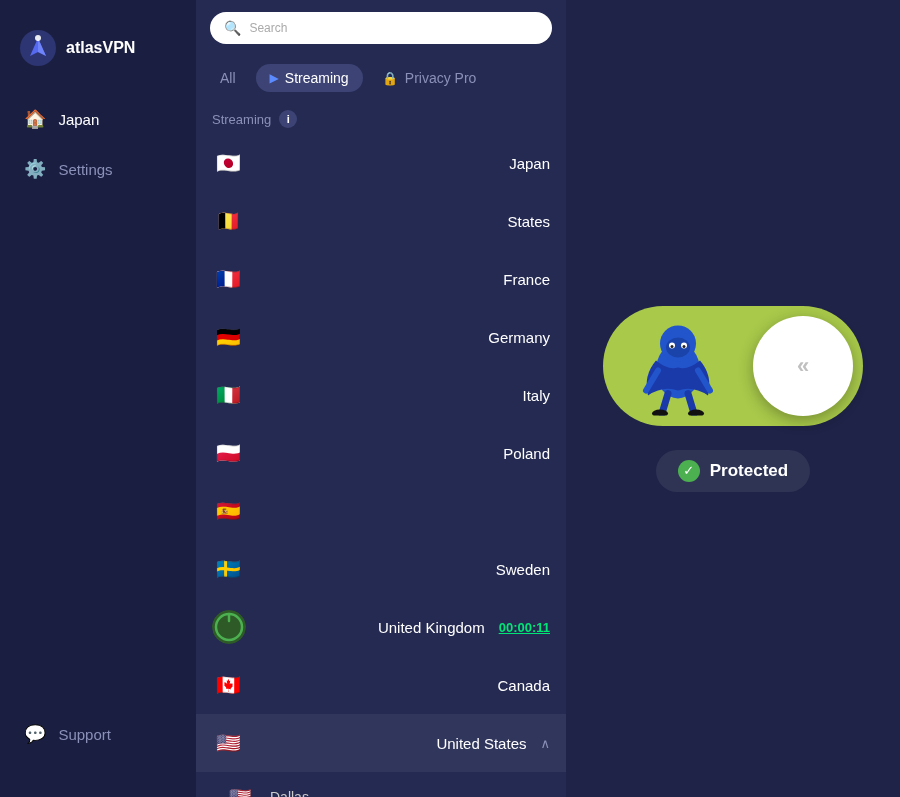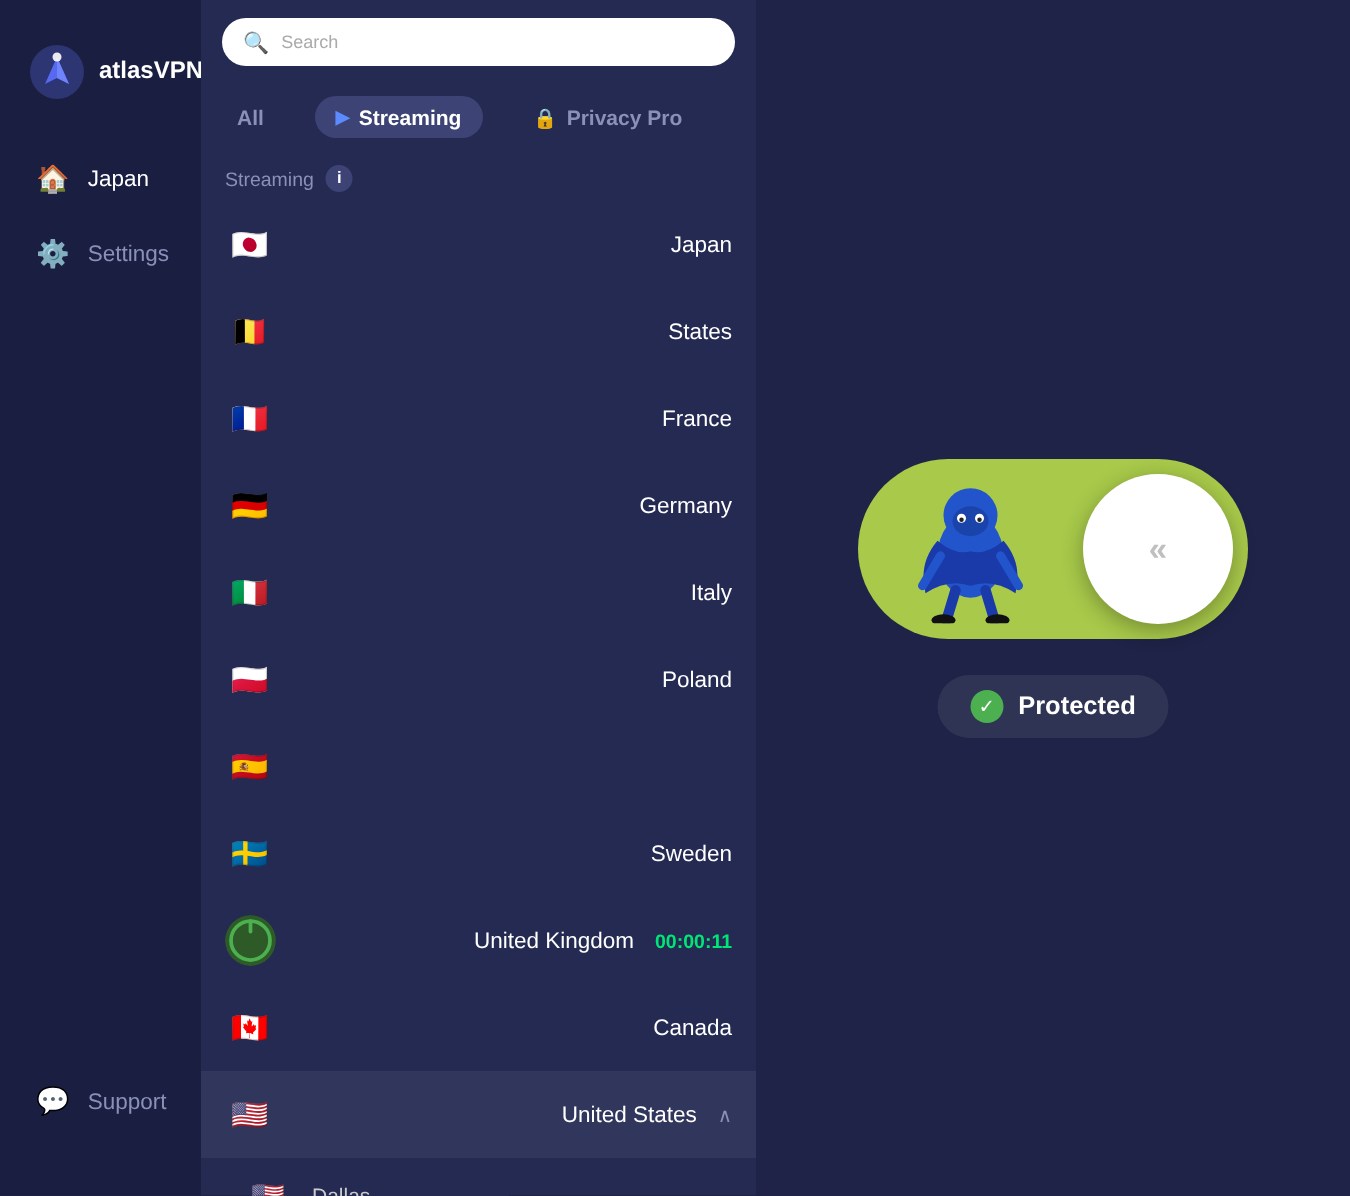--- a/index.html
+++ b/index.html
@@ -8,21 +8,21 @@
       height: 797px;
       background-color: #1e2347;
       font-family: -apple-system, BlinkMacSystemFont, 'Segoe UI', sans-serif;
       display: flex;
       overflow: hidden;
       color: #fff;
     }
 
     
     .sidebar {
-      width: 134px;
+      width: 196px;
       background-color: #1a1f42;
       display: flex;
       flex-direction: column;
       padding: 20px 0;
       height: 100%;
       flex-shrink: 0;
     }
     .sidebar-logo {
       display: flex;
       align-items: center;
@@ -116,24 +116,23 @@
       font-size: 12px;
       width: 100%;
     }
     .search-input::placeholder {
       color: #aaa;
     }
 
     
     .filter-tabs {
       display: flex;
-      gap: 24px;
+      gap: 10px;
       padding: 8px 14px 10px;
       align-items: center;
-      font-weight: bold;
     }
     .tab-all {
       color: #8b90b8;
       font-size: 14px;
       cursor: pointer;
       padding: 6px 10px;
       border-radius: 20px;
     }
     .tab-streaming {
       display: flex;
@@ -467,21 +466,21 @@
       <div class="country-item">
         <div class="flag-circle">
 
           <svg width="34" height="34" viewBox="0 0 34 34">
             <circle cx="17" cy="17" r="17" fill="#2d5a27"></circle>
             <circle cx="17" cy="17" r="13" fill="none" stroke="#4CAF50" stroke-width="2.5"></circle>
             <line x1="17" y1="4" x2="17" y2="11" stroke="#4CAF50" stroke-width="2.5" stroke-linecap="round"></line>
           </svg>
         </div>
         <span class="country-name">United Kingdom</span>
-        <span class="country-timer" style="color:#00e676;">00:00:11</span>
+        <span class="country-timer" style="color:#00e676;text-decoration:underline;">00:00:11</span>
       </div>
 
       <div class="country-item">
         <div class="flag-circle">🇨🇦</div>
         <span class="country-name">Canada</span>
       </div>
 
       <div class="country-item expanded">
         <div class="flag-circle">🇺🇸</div>
         <span class="country-name">United States</span>

